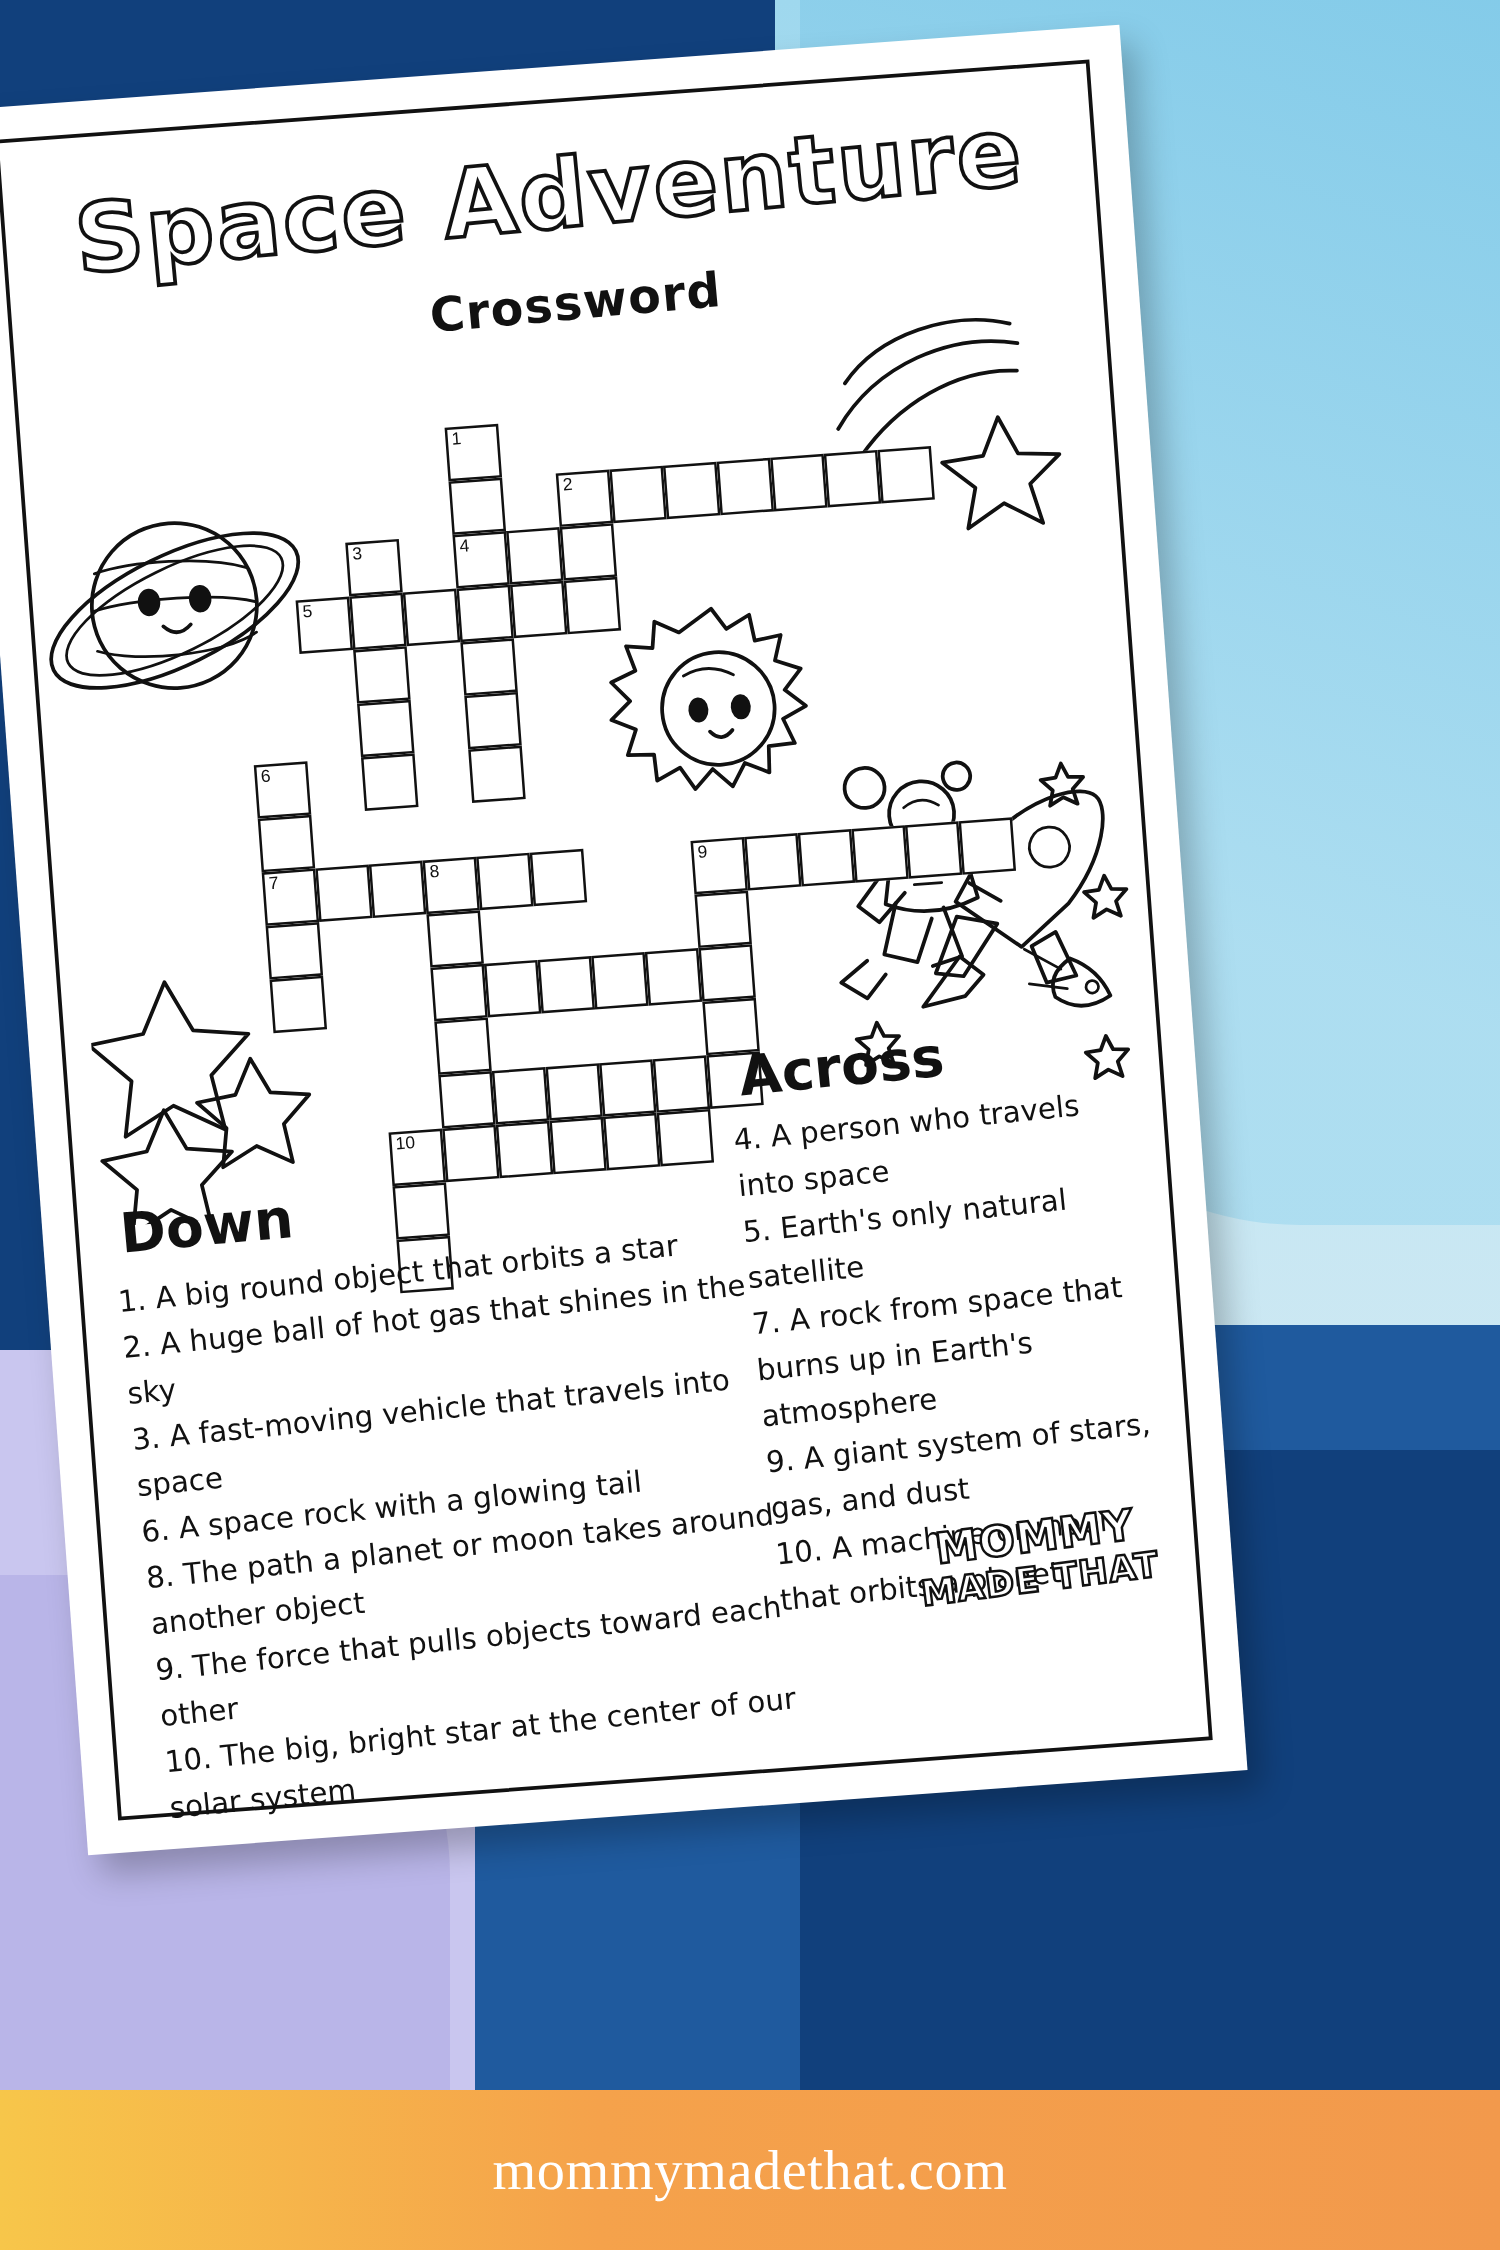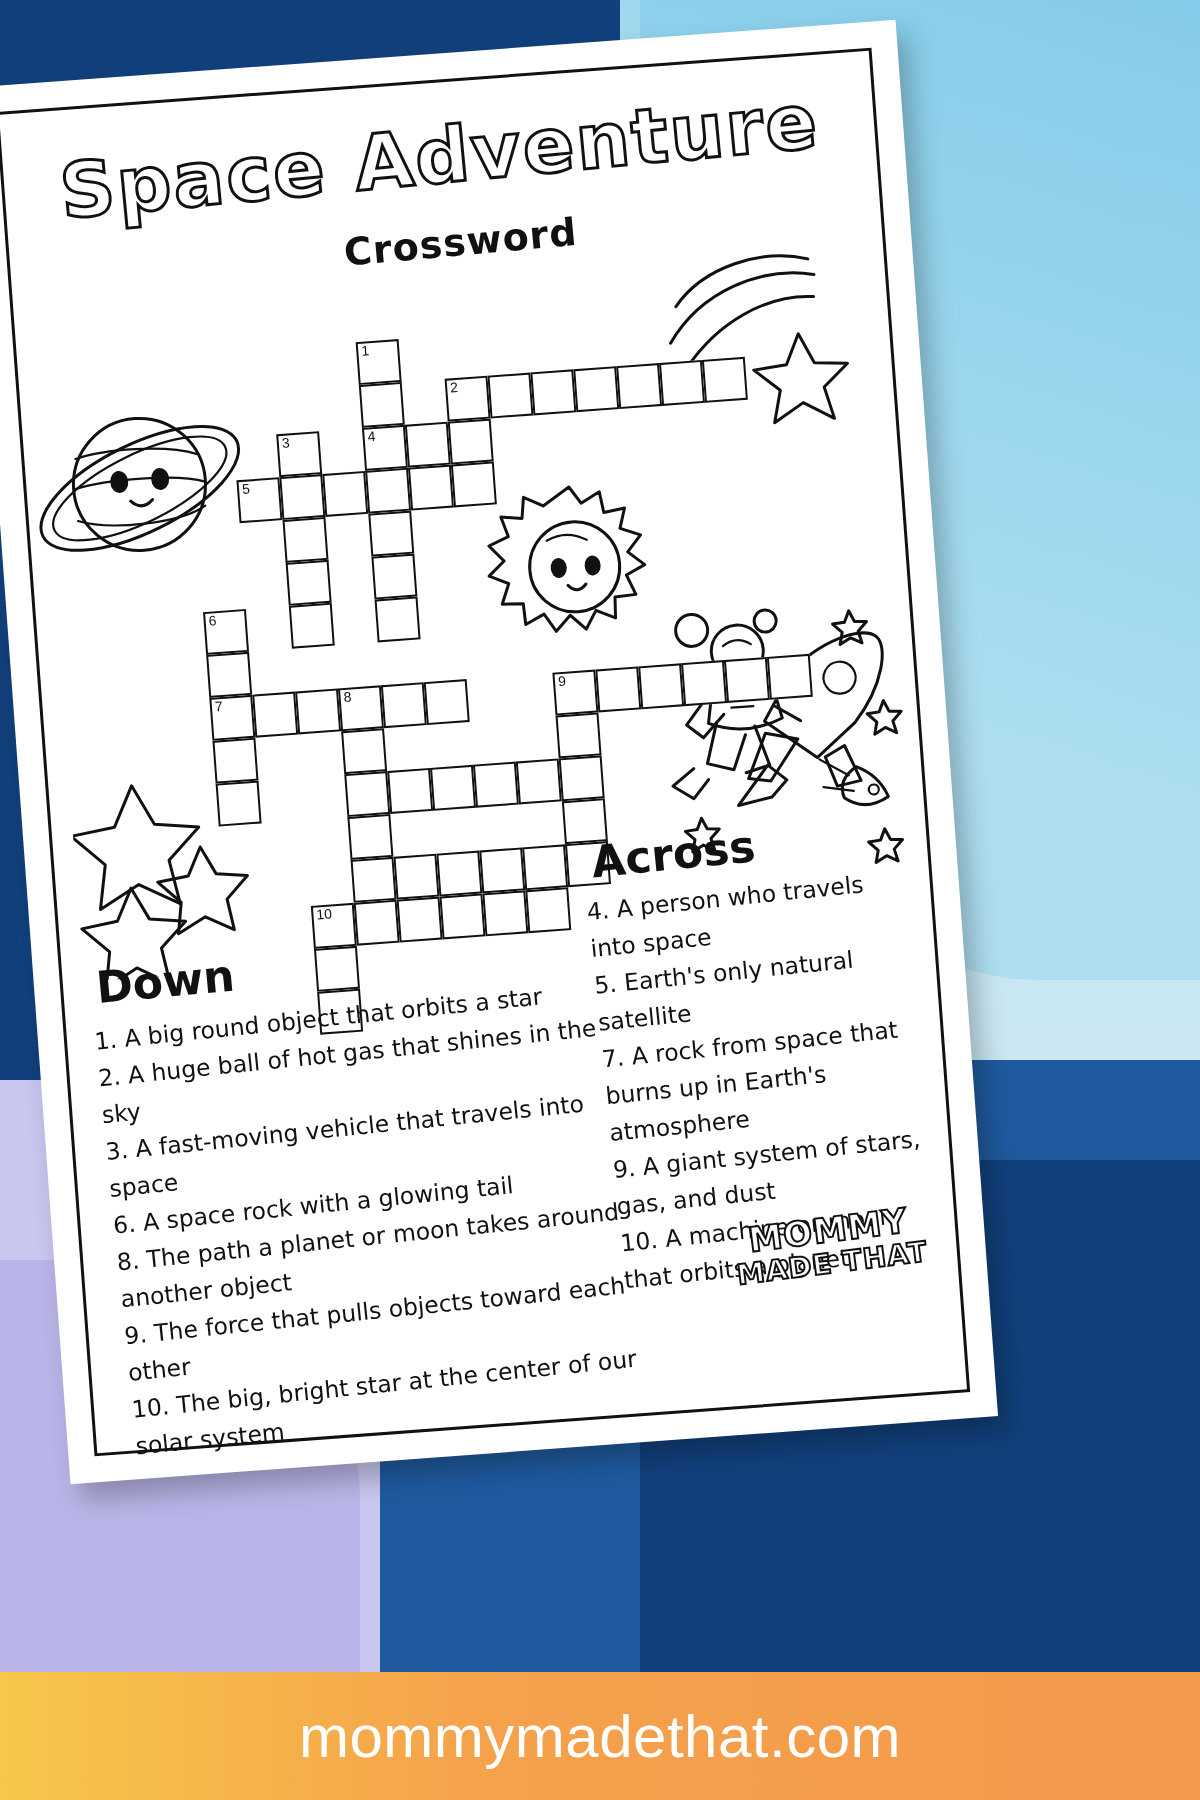--- a/index.html
+++ b/index.html
@@ -74,23 +74,23 @@
     position: absolute;
     left: 0; bottom: 0;
     width: 1200px; height: 128px;
     background: linear-gradient(90deg, #f7c64a 0%, #f5a24b 40%, #f2994c 100%);
     display: flex;
     align-items: center;
     justify-content: center;
   }
   .footer-text {
     color: #ffffff;
-    font-size: 60px;
+    font-size: 45px;
     letter-spacing: .5px;
-    font-family: Liberation Sans, sans-serif;
+    font-family: Liberation Serif, serif;
   }
 
   
   .sheet-wrap {
     position: absolute;
     left: 18px;
     top: 52px;
     width: 930px;
     height: 1400px;
     transform: rotate(-4.2deg);

